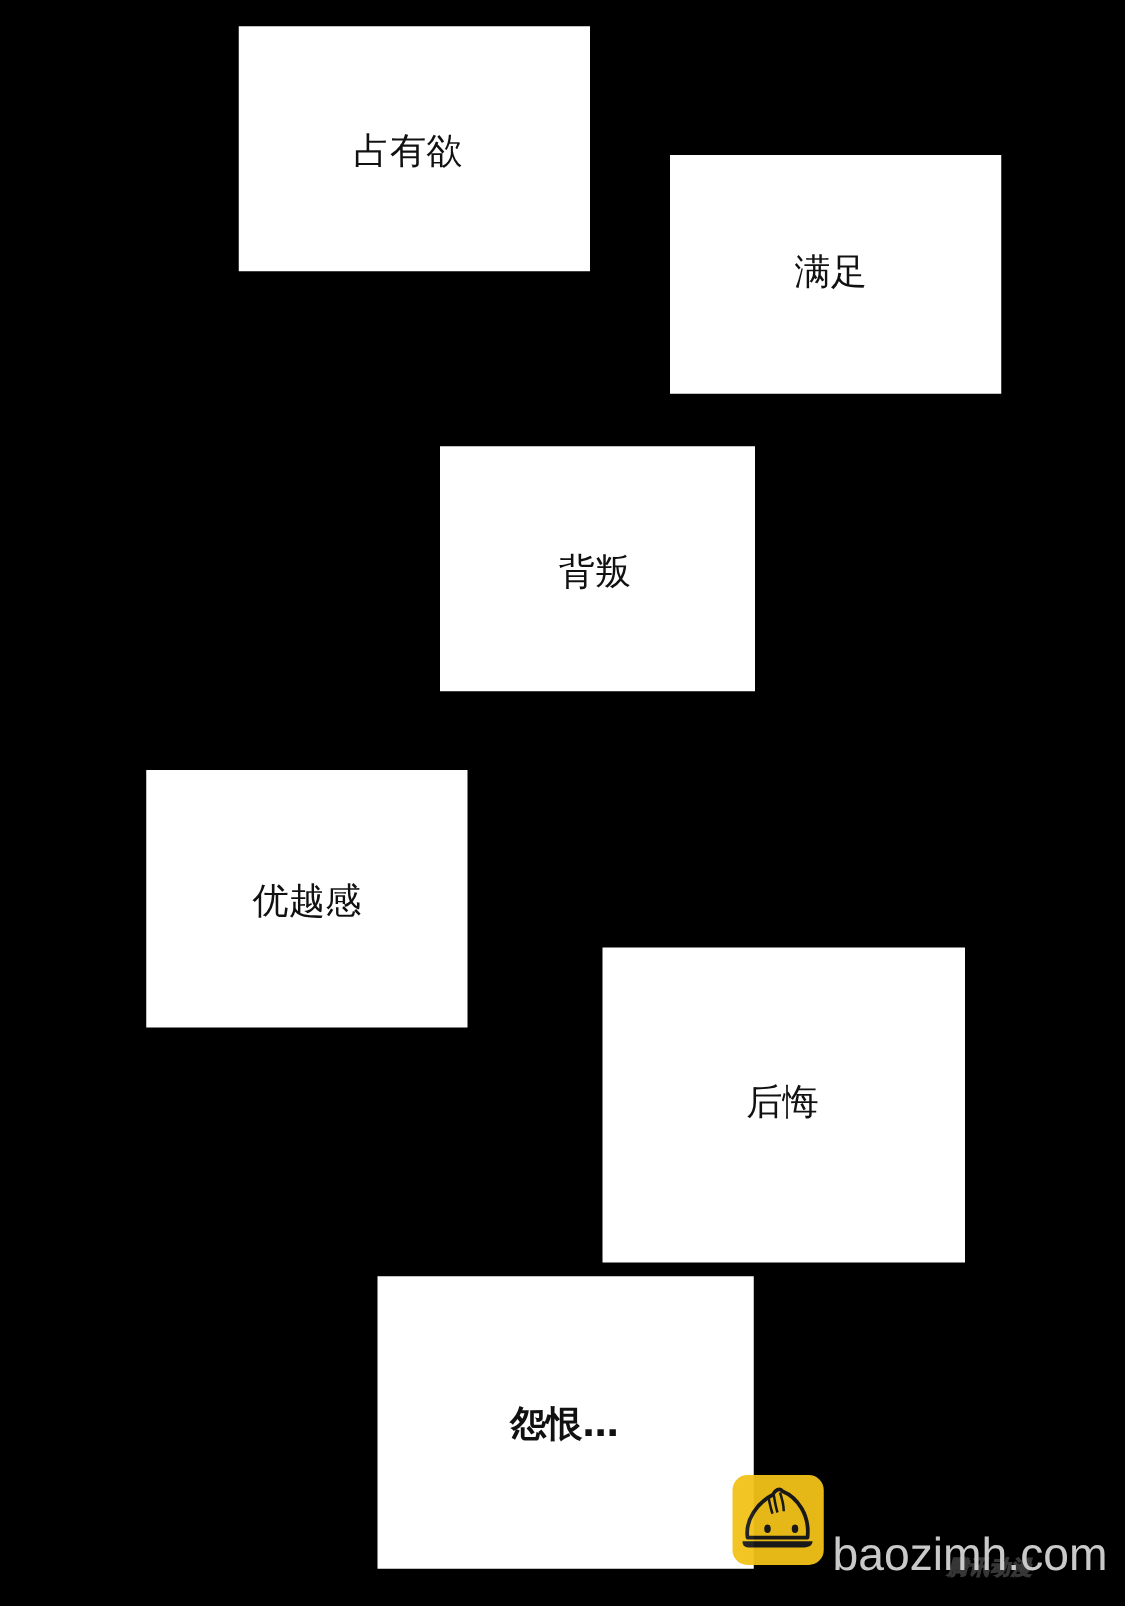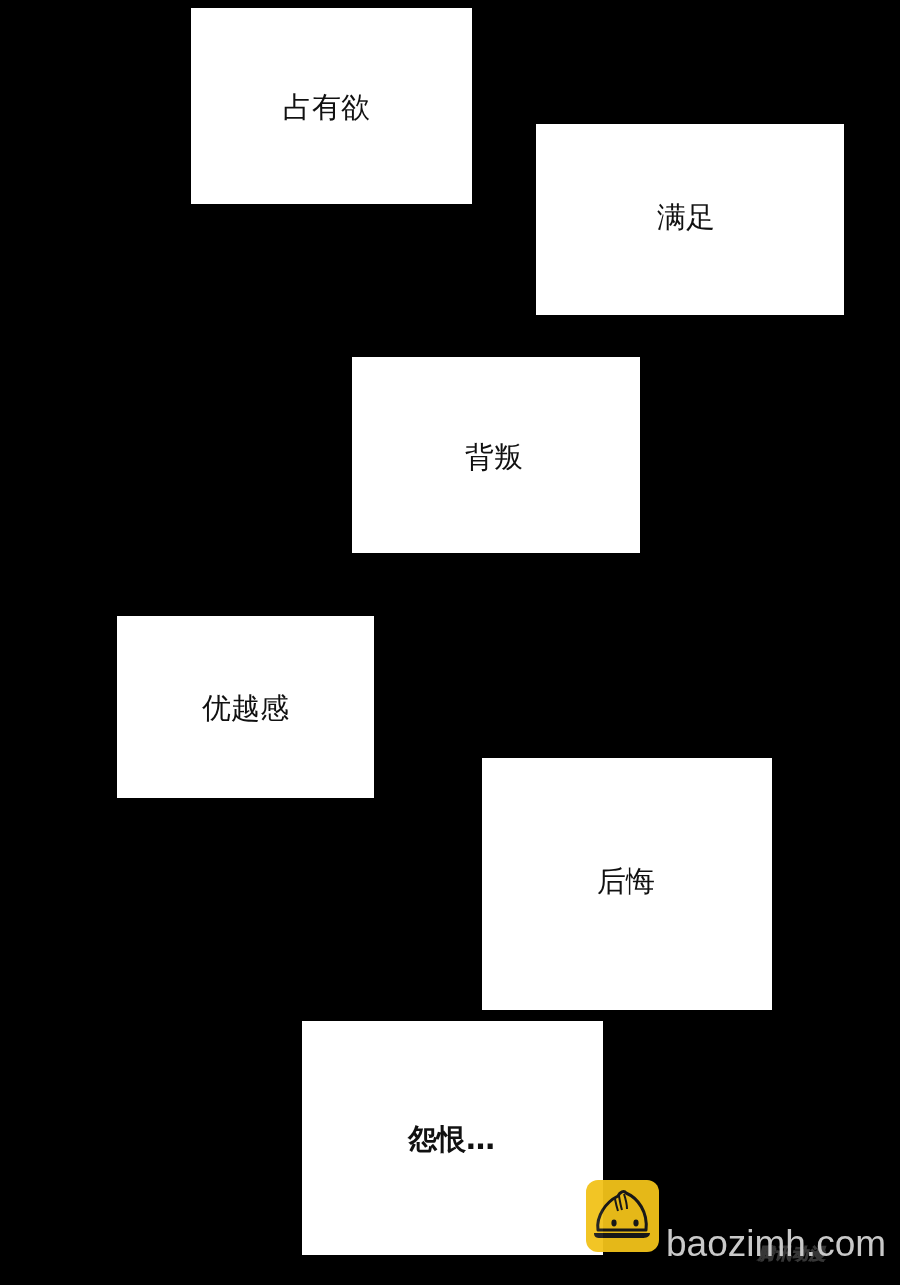--- a/index.html
+++ b/index.html
@@ -70,33 +70,33 @@
     letter-spacing: 1px;
     white-space: nowrap;
     font-family: "DejaVu Sans", sans-serif;
     -webkit-text-stroke: 1px #444;
     opacity: 0.8;
   }
 </style>
 </head>
 <body>
 
-<div class="panel" style="left:191px;top:8px;width:281px;height:196px;justify-content:center;">
+<div class="panel" style="left:191px;top:21px;width:281px;height:196px;justify-content:center;">
   <span class="panel-text" style="margin-left:-10px;margin-top:4px;">占有欲</span>
 </div>
 
-<div class="panel" style="left:536px;top:124px;width:308px;height:191px;">
+<div class="panel" style="left:536px;top:124px;width:265px;height:191px;">
   <span class="panel-text" style="margin-left:-8px;margin-top:-4px;">满足</span>
 </div>
 
-<div class="panel" style="left:352px;top:357px;width:288px;height:196px;align-items:center;">
+<div class="panel" style="left:352px;top:357px;width:252px;height:196px;align-items:center;">
   <span class="panel-text" style="margin-left:-4px;margin-top:6px;">背叛</span>
 </div>
 
-<div class="panel" style="left:117px;top:616px;width:257px;height:182px;">
+<div class="panel" style="left:117px;top:616px;width:257px;height:206px;">
   <span class="panel-text" style="margin-top:4px;">优越感</span>
 </div>
 
 <div class="panel" style="left:482px;top:758px;width:290px;height:252px;">
   <span class="panel-text" style="margin-left:-2px;margin-top:-4px;">后悔</span>
 </div>
 
 <div class="panel" style="left:302px;top:1021px;width:301px;height:234px;">
   <span class="panel-text" style="margin-left:-2px;margin-top:4px;font-weight:bold;">怨恨…</span>
 </div>

